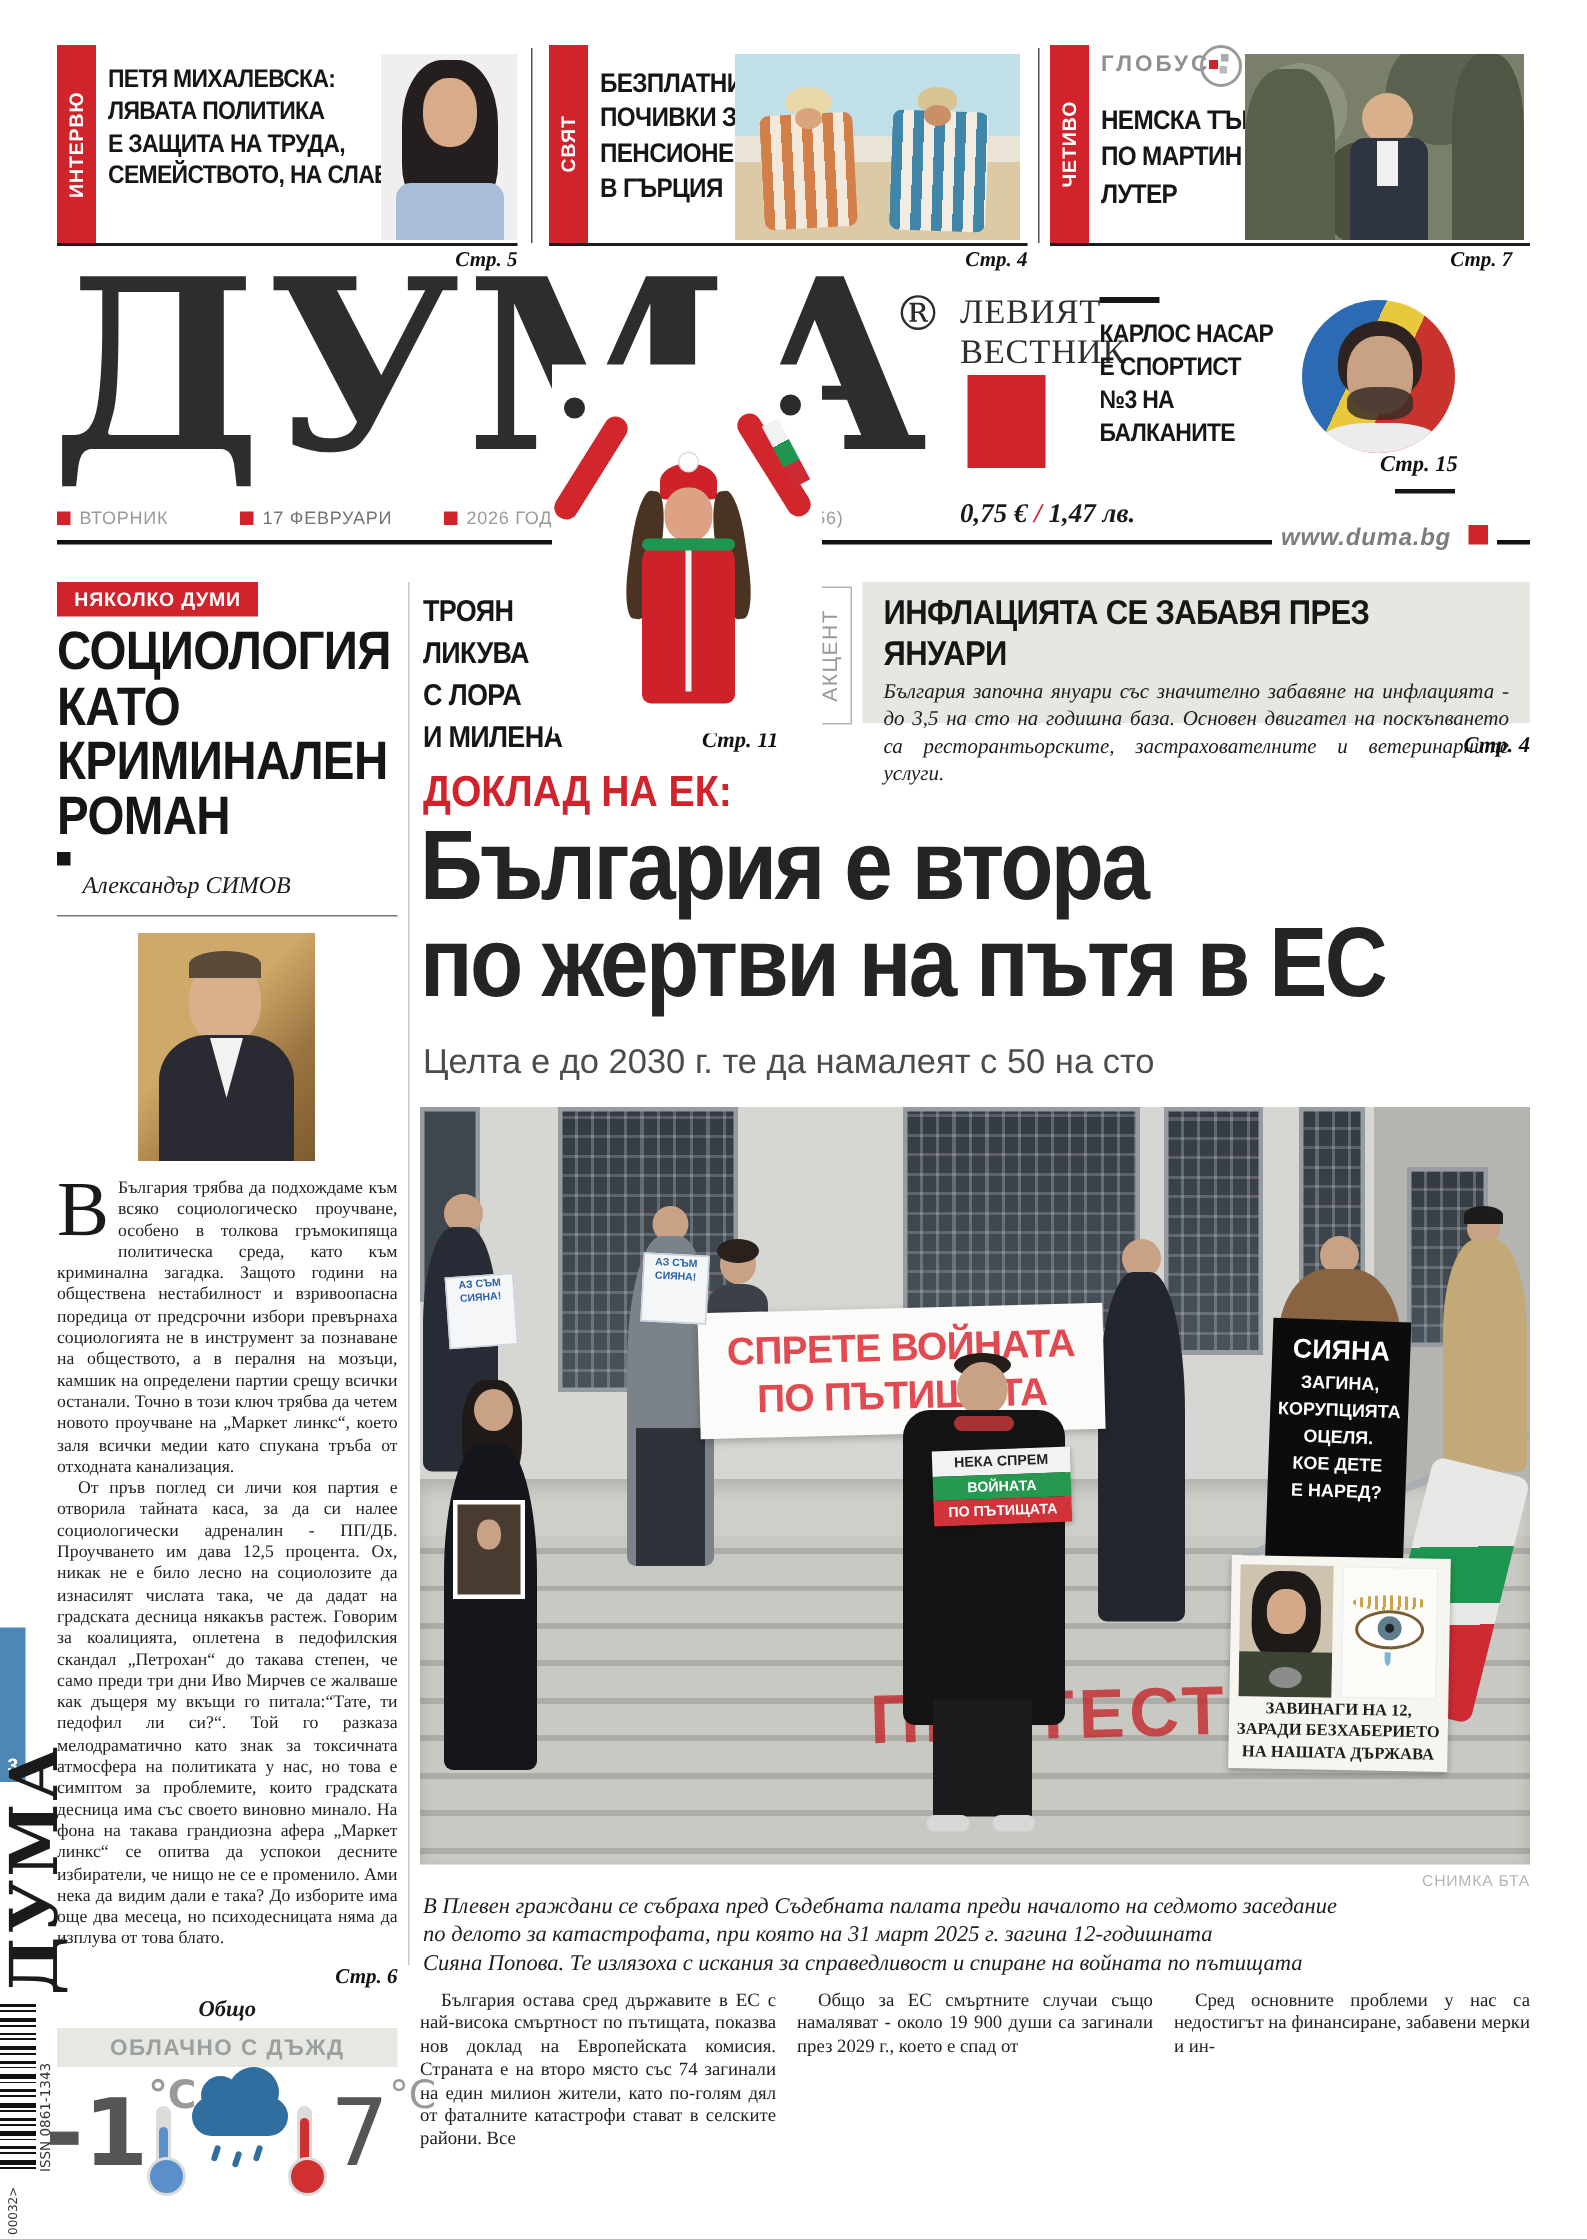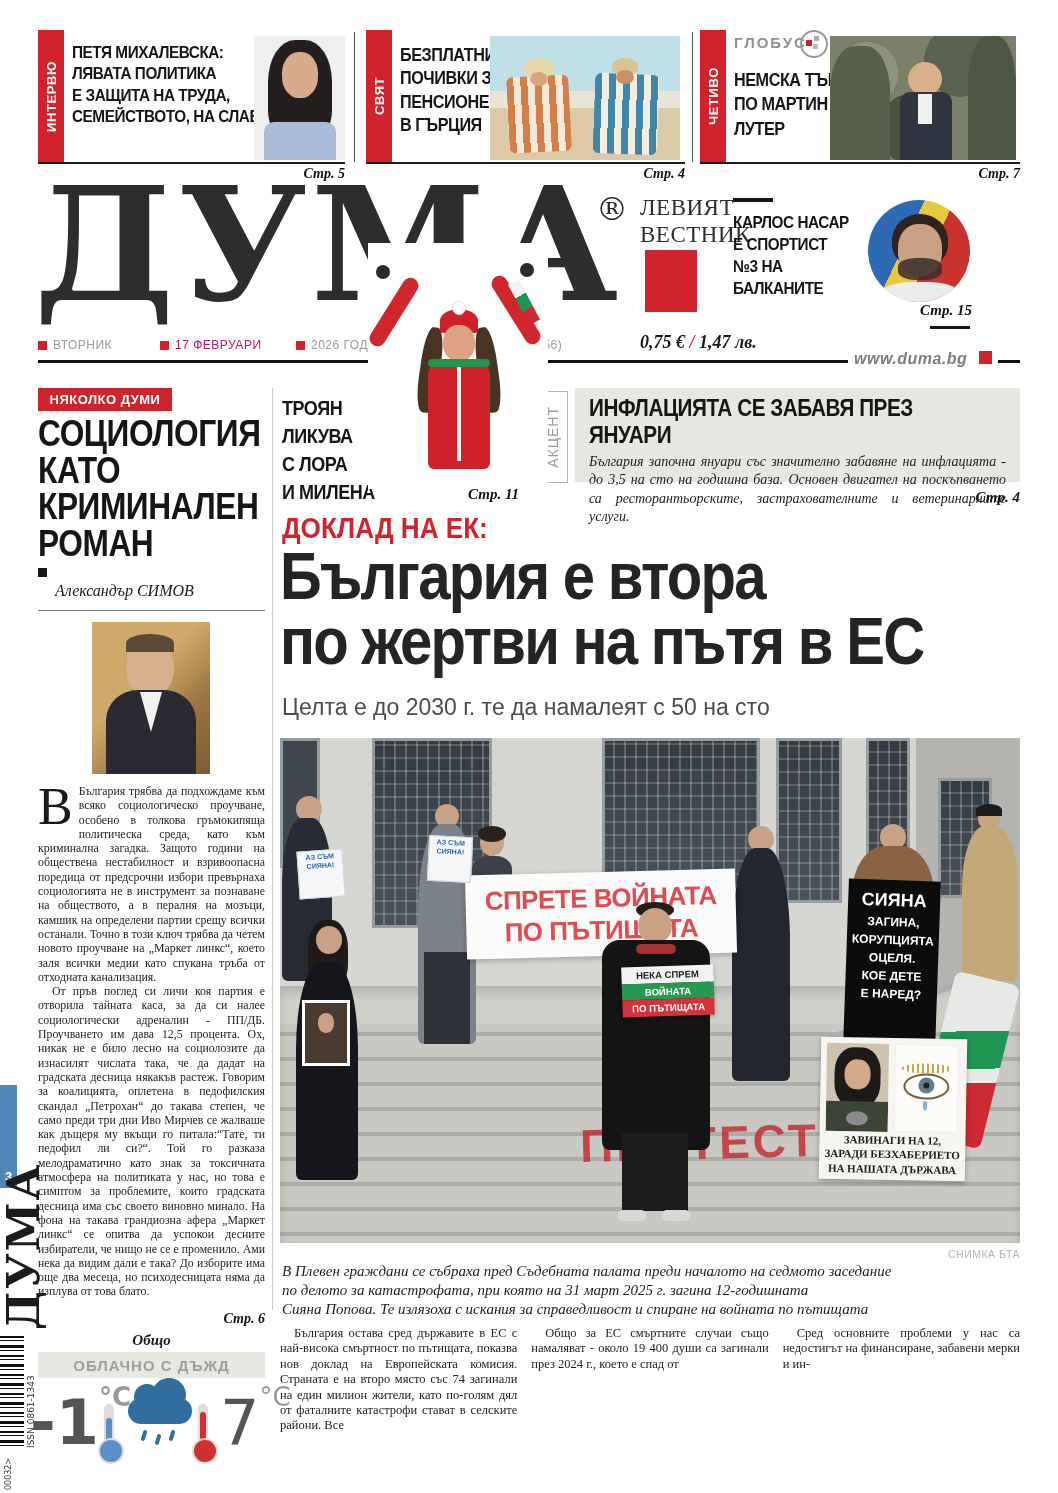--- a/index.html
+++ b/index.html
@@ -90,21 +90,21 @@
 ПО МАРТИН
 ЛУТЕР</div>
     <div class="abs" style="left:130px;top:6px;width:186px;height:124px;overflow:hidden;background:radial-gradient(circle at 20% 30%,#8d927c 0 18%,transparent 18%),radial-gradient(circle at 70% 20%,#5c6250 0 22%,transparent 22%),radial-gradient(circle at 45% 75%,#4b503f 0 26%,transparent 26%),#7a7f6a;">
       <div class="abs" style="left:78px;top:26px;width:34px;height:34px;background:#d9b08c;border-radius:50%;"></div>
       <div class="abs" style="left:70px;top:56px;width:52px;height:68px;background:#2e3440;border-radius:10px 10px 0 0;"></div>
       <div class="abs" style="left:88px;top:58px;width:14px;height:30px;background:#f0f0f0;"></div>
       <div class="abs" style="left:0;top:10px;width:60px;height:114px;background:#56604a;border-radius:40% 40% 0 0;"></div>
       <div class="abs" style="left:138px;top:0;width:48px;height:124px;background:#4e5743;border-radius:40% 40% 0 0;"></div>
     </div>
   </div>
-  <div class="abs pageref" style="left:905px;top:166px;width:115px;text-align:right;">Стр. 7</div>
+  <div class="abs pageref" style="left:930px;top:166px;width:115px;text-align:center;">Стр. 7</div>
 
   <div class="abs" style="left:34px;top:172px;font-family:'DejaVu Serif',serif;font-weight:700;font-size:158px;line-height:.92;letter-spacing:4px;color:#2d2d2d;">ДУМА</div>
   <div class="abs" style="left:596px;top:190px;font-family:'DejaVu Serif',serif;font-size:32px;color:#2d2d2d;">®</div>
   <div class="abs pre" style="left:640px;top:194px;font-family:'Liberation Serif',serif;font-size:23px;line-height:1.18;letter-spacing:.5px;color:#2e2e2e;">ЛЕВИЯТ
 ВЕСТНИК</div>
   <div class="abs redbox" style="left:645px;top:250px;width:52px;height:62px;"></div>
 
   <div class="abs" style="left:733px;top:198px;width:40px;height:4px;background:#161616;"></div>
   <div class="abs sans hl pre cond9" style="left:733px;top:212px;font-size:17px;line-height:1.3;">КАРЛОС НАСАР
 Е СПОРТИСТ
@@ -115,21 +115,21 @@
     <div class="abs" style="left:30px;top:24px;width:44px;height:52px;background:#c9a184;border-radius:45%;"></div>
     <div class="abs" style="left:30px;top:58px;width:44px;height:22px;background:#3a2d26;border-radius:40%;opacity:.85;"></div>
     <div class="abs" style="left:14px;top:82px;width:76px;height:26px;background:#ececec;border-radius:40% 40% 0 0;"></div>
   </div>
   <div class="abs pageref" style="left:920px;top:302px;font-size:15px;">Стр. 15</div>
   <div class="abs" style="left:930px;top:326px;width:40px;height:3px;background:#161616;"></div>
 
   <div class="abs redbox" style="left:38px;top:341px;width:9px;height:9px;"></div>
   <div class="abs sans" style="left:53px;top:338px;font-size:12px;color:#9a9a9a;letter-spacing:.5px;">ВТОРНИК</div>
   <div class="abs redbox" style="left:160px;top:341px;width:9px;height:9px;"></div>
-  <div class="abs sans" style="left:175px;top:338px;font-size:12px;color:#be185d;letter-spacing:.5px;">17 ФЕВРУАРИ</div>
+  <div class="abs sans" style="left:175px;top:338px;font-size:12px;color:#737373;letter-spacing:.5px;">17 ФЕВРУАРИ</div>
   <div class="abs redbox" style="left:296px;top:341px;width:9px;height:9px;"></div>
   <div class="abs sans" style="left:311px;top:338px;font-size:12px;color:#9a9a9a;letter-spacing:.5px;"><span>2026 ГОДИНА/</span><span style="color:#c5342e;font-weight:700;">35</span></div>
   <div class="abs redbox" style="left:452px;top:341px;width:9px;height:9px;"></div>
   <div class="abs sans" style="left:467px;top:338px;font-size:12px;color:#9a9a9a;letter-spacing:.5px;">БРОЙ 32 (9856)</div>
   <div class="abs" style="left:640px;top:332px;font:italic 700 18px 'Liberation Serif',serif;">
     <span>0,75 €</span>
     <span class="red">/</span>
     <span>1,47 лв.</span>
   </div>
 
@@ -341,20 +341,20 @@
 
   <div class="abs pre" style="left:282px;top:1262px;width:740px;font:italic 400 15px/19px 'Liberation Serif',serif;color:#1d1d1d;">В Плевен граждани се събраха пред Съдебната палата преди началото на седмото заседание
 по делото за катастрофата, при която на 31 март 2025 г. загина 12-годишната
 Сияна Попова. Те излязоха с искания за справедливост и спиране на войната по пътищата</div>
 
   <div class="abs" style="left:280px;top:1326px;width:740px;height:165px;display:flex;gap:14px;">
     <div class="bodytext2" style="flex:1;">
       <p class="indent">България остава сред държавите в ЕС с най-висока смъртност по пътищата, показва нов доклад на Европейската комисия. Страната е на второ място със 74 загинали на един милион жители, като по-голям дял от фаталните катастрофи стават в селските райони. Все</p>
     </div>
     <div class="bodytext2" style="flex:1;">
-      <p class="indent">Общо за ЕС смъртните случаи също намаляват - около 19 400 души са загинали през 2024 г., което е спад от</p>
+      <p class="indent">Общо за ЕС смъртните случаи също намаляват - около 19 900 души са загинали през 2029 г., което е спад от</p>
     </div>
     <div class="bodytext2" style="flex:1;">
       <p class="indent">Сред основните проблеми у нас са недостигът на финансиране, забавени мерки и ин-</p>
     </div>
   </div>
 
 </div>
 
 </body></html>

